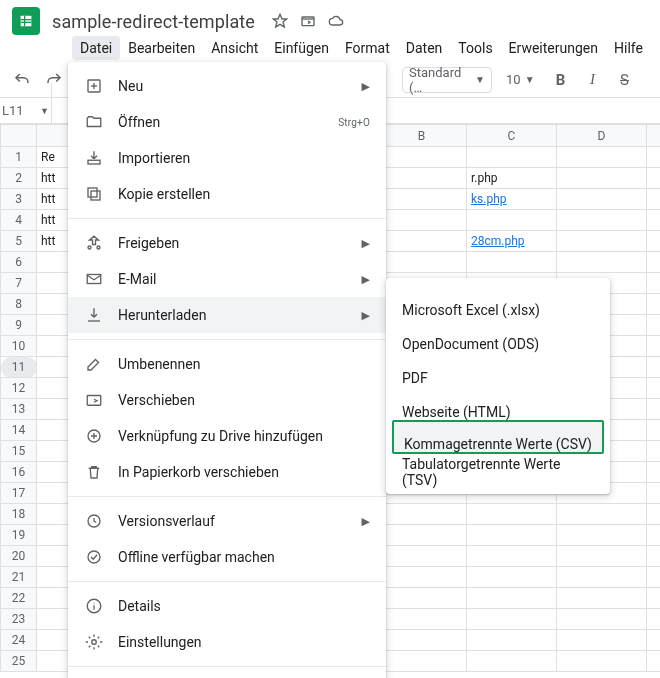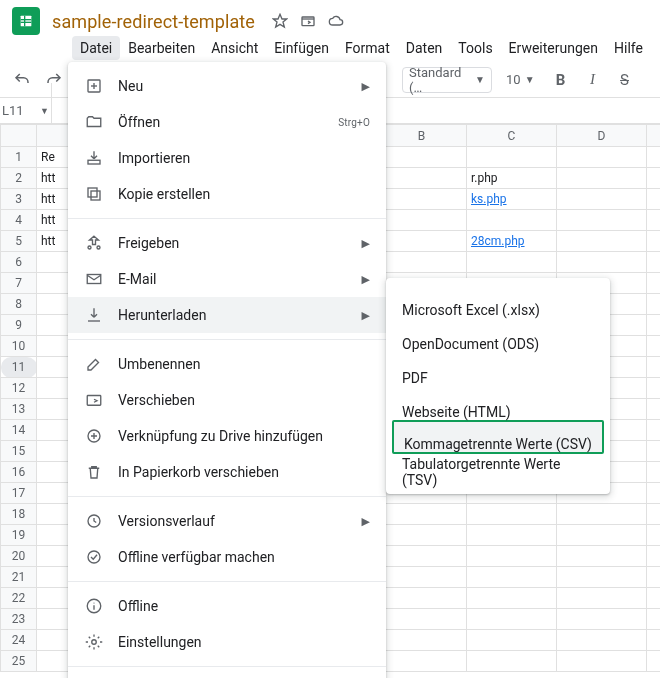--- a/index.html
+++ b/index.html
@@ -24,21 +24,21 @@
   .sheets-logo {
     width: 28px; height: 28px;
     background: #0f9d58;
     border-radius: 4px;
     display: flex; align-items: center; justify-content: center;
     margin-right: 12px;
   }
   .sheets-logo svg { width: 16px; height: 16px; }
   .doc-title {
     font-size: 18px;
-    color: #a16207;
+    color: #404040;
     letter-spacing: 0.1px;
     margin-right: 16px;
   }
   .title-icons { display: flex; gap: 10px; align-items: center; color: #5f6368; }
   .title-icons span { width: 18px; height: 18px; display:flex; align-items:center; justify-content:center;}
   .title-icons svg { width: 16px; height: 16px; }
 
   
   .menubar {
     display: flex;
@@ -612,21 +612,21 @@
     </div>
     <div class="menu-sep"></div>
     <div class="menu-item">
       <span class="micon">
         <svg viewBox="0 0 24 24">
           <circle cx="12" cy="12" r="9" stroke="#5f6368" stroke-width="1.8" fill="none"></circle>
           <line x1="12" y1="11" x2="12" y2="17" stroke="#5f6368" stroke-width="1.8" fill="none"></line>
           <circle cx="12" cy="8" r="0.8" fill="#5f6368"></circle>
         </svg>
       </span>
-      <span class="lbl">Offline</span>
+      <span class="lbl">Details</span>
     </div>
     <div class="menu-item">
       <span class="micon">
         <svg viewBox="0 0 24 24">
           <circle cx="12" cy="12" r="3" stroke="#5f6368" stroke-width="1.8" fill="none"></circle>
           <path d="M12 2v3M12 19v3M4 12H1M23 12h-3M5 5l2 2M17 17l2 2M5 19l2-2M17 7l2-2" stroke="#5f6368" stroke-width="1.8" fill="none"></path>
         </svg>
       </span>
       <span class="lbl">Einstellungen</span>
     </div>

